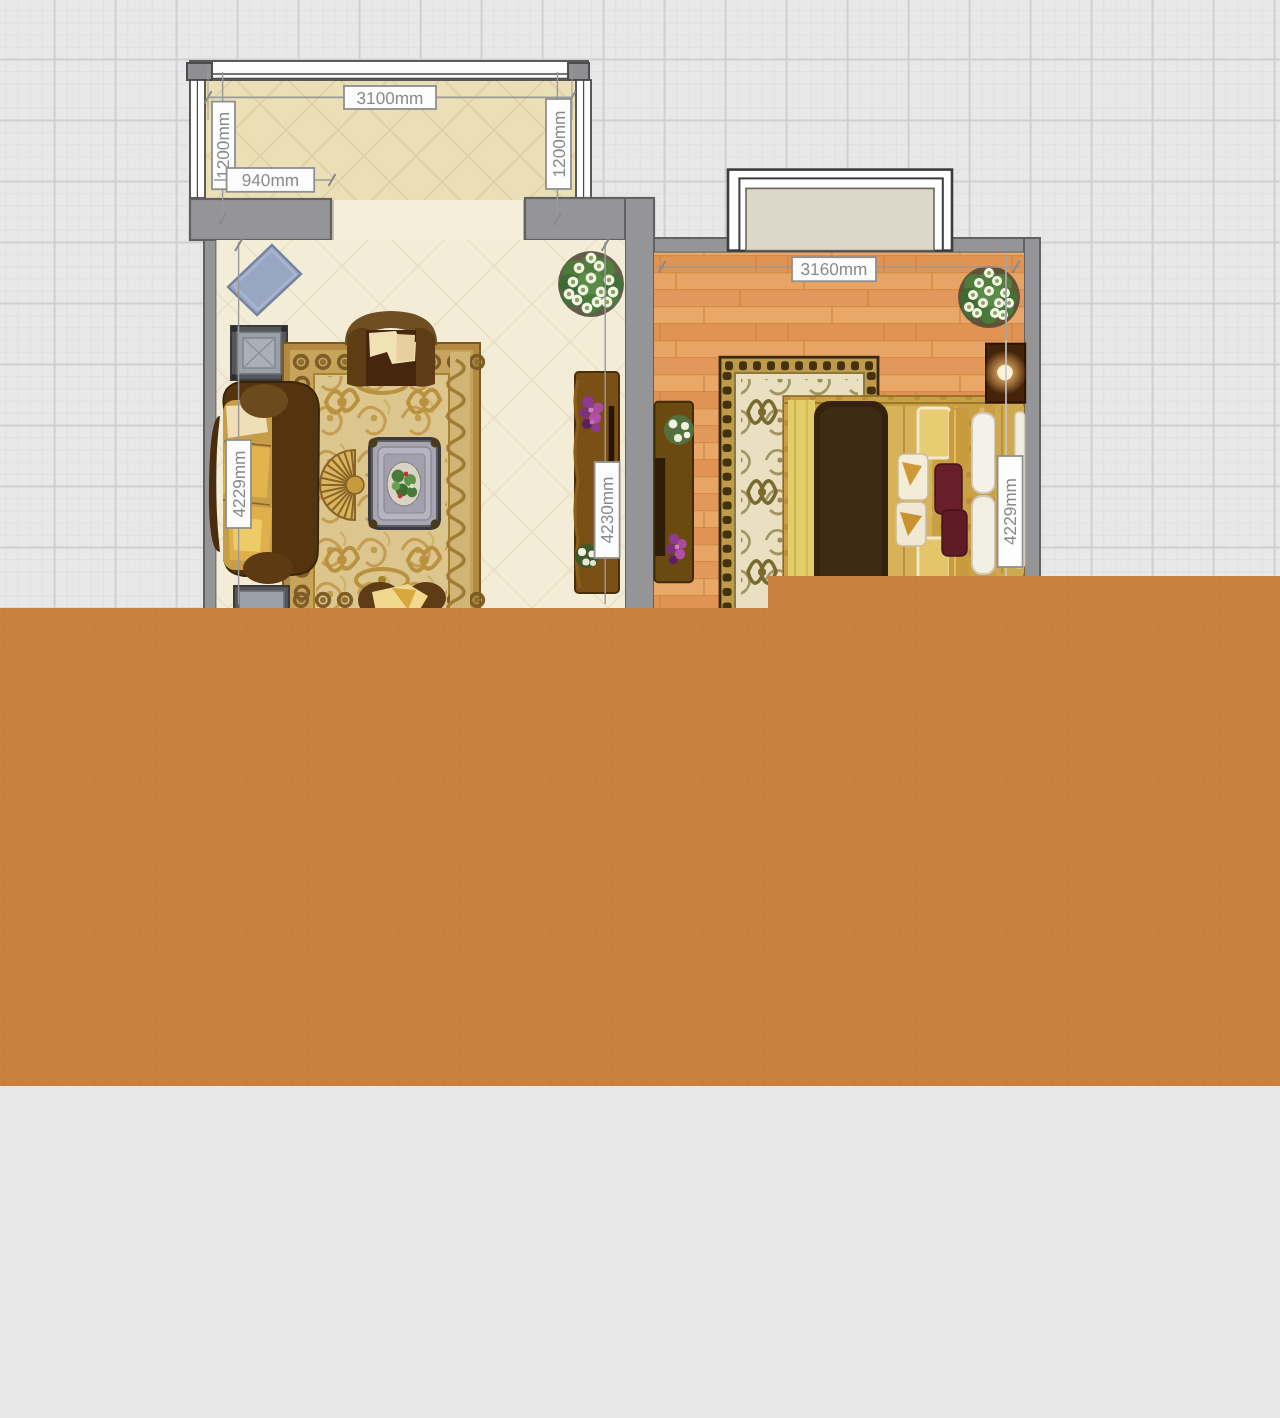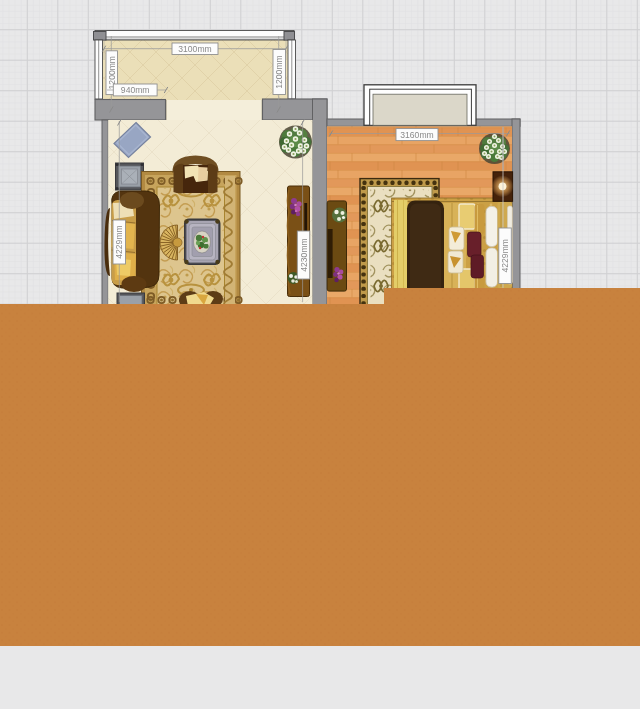--- a/index.html
+++ b/index.html
@@ -1,16 +1,16 @@
 <!DOCTYPE html>
 <html><head>
 <meta charset="utf-8">
 <style>
 html,body{margin:0;padding:0;background:#e8e8e9;}
-#page{position:relative;width:640px;height:646px;overflow:hidden;font-family:"Liberation Sans",sans-serif;}
+#page{position:relative;width:640px;height:543px;overflow:hidden;font-family:"Liberation Sans",sans-serif;}
 svg{display:block;}
 text{font-family:"Liberation Sans",sans-serif;}
 </style>
 </head>
 <body>
 
 <div id="page">
 <svg width="640" height="709" viewBox="0 0 640 709">
 <defs>
 <pattern id="livtile" width="38" height="38" patternUnits="userSpaceOnUse">

